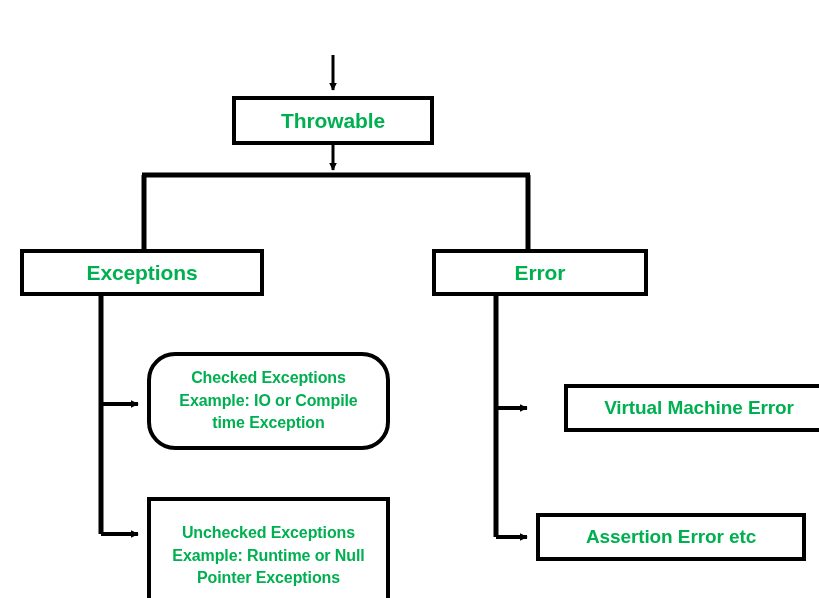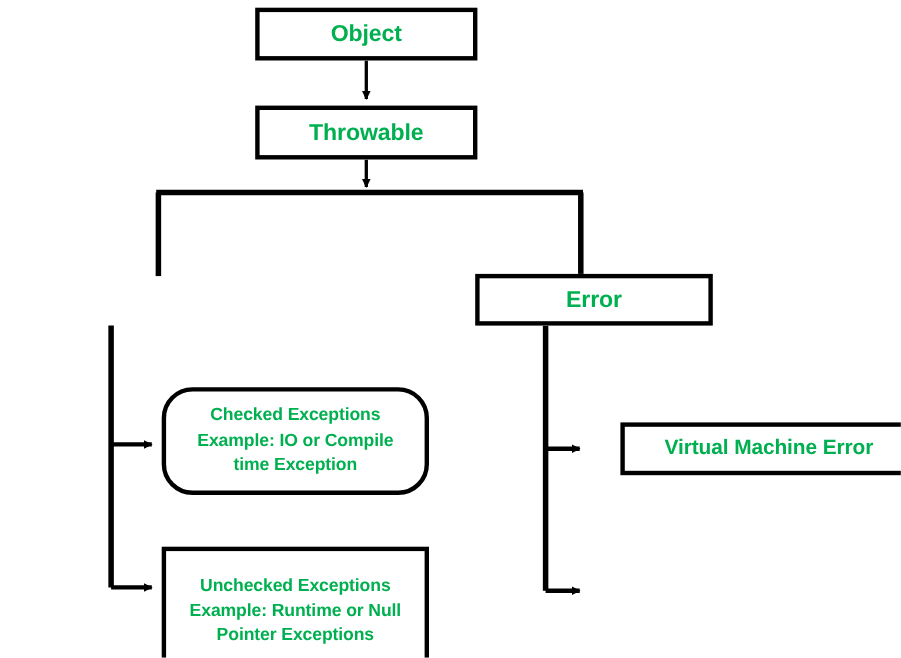--- a/index.html
+++ b/index.html
@@ -78,28 +78,28 @@
       <line x1="101" y1="534" x2="138" y2="534" stroke="#000000" stroke-width="4" marker-end="url(#arrowhead)"></line>
     </g>
 
     <g>
       <line x1="496" y1="296" x2="496" y2="537" stroke="#000000" stroke-width="5"></line>
       <line x1="496" y1="408" x2="527" y2="408" stroke="#000000" stroke-width="4" marker-end="url(#arrowhead)"></line>
       <line x1="496" y1="537" x2="527" y2="537" stroke="#000000" stroke-width="4" marker-end="url(#arrowhead)"></line>
     </g>
   </svg>
 
-  <div class="node" style="left:232px; top:7px; width:202px; height:48px;">
-    <span class="node-label size-lg">Object</span>
-  </div>
 
   <div class="node" style="left:232px; top:96px; width:202px; height:49px;">
     <span class="node-label size-lg">Throwable</span>
   </div>
 
+  <div class="node" style="left:20px; top:249px; width:244px; height:47px;">
+    <span class="node-label size-lg">Exceptions</span>
+  </div>
 
   <div class="node" style="left:432px; top:249px; width:216px; height:47px;text-align:right;">
     <span class="node-label size-lg">Error</span>
   </div>
 
   <div class="node" style="left:147px; top:352px; width:243px; height:98px;border-radius:28px;">
     <span class="node-label size-sm">Checked Exceptions
 Example: IO or Compile
 time Exception</span>
   </div>
@@ -107,14 +107,17 @@
   <div class="node" style="left:147px; top:497px; width:243px; height:118px;">
     <span class="node-label size-sm">Unchecked Exceptions
 Example: Runtime or Null
 Pointer Exceptions</span>
   </div>
 
   <div class="node" style="left:564px; top:384px; width:270px; height:48px;">
     <span class="node-label size-md">Virtual Machine Error</span>
   </div>
 
+  <div class="node" style="left:536px; top:513px; width:270px; height:48px;">
+    <span class="node-label size-md">Assertion Error etc</span>
+  </div>
 
 </div>
 
 </body></html>

